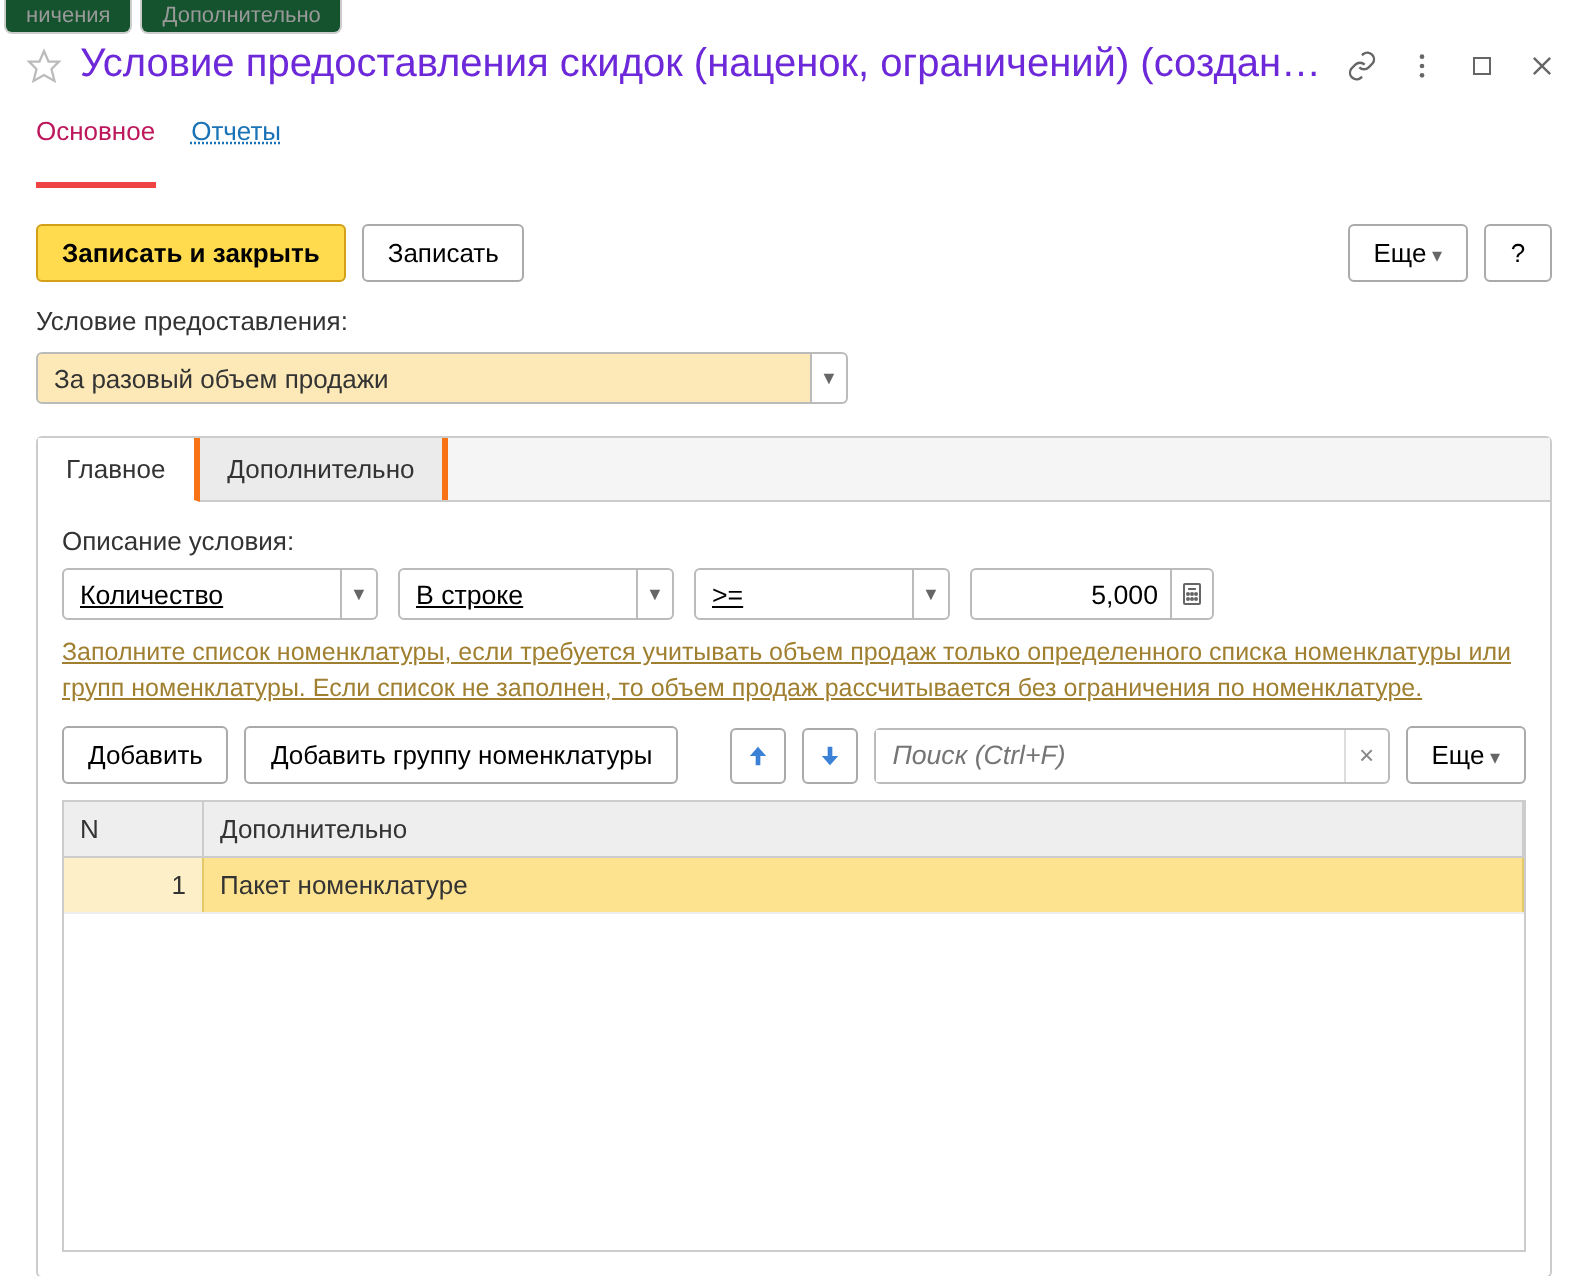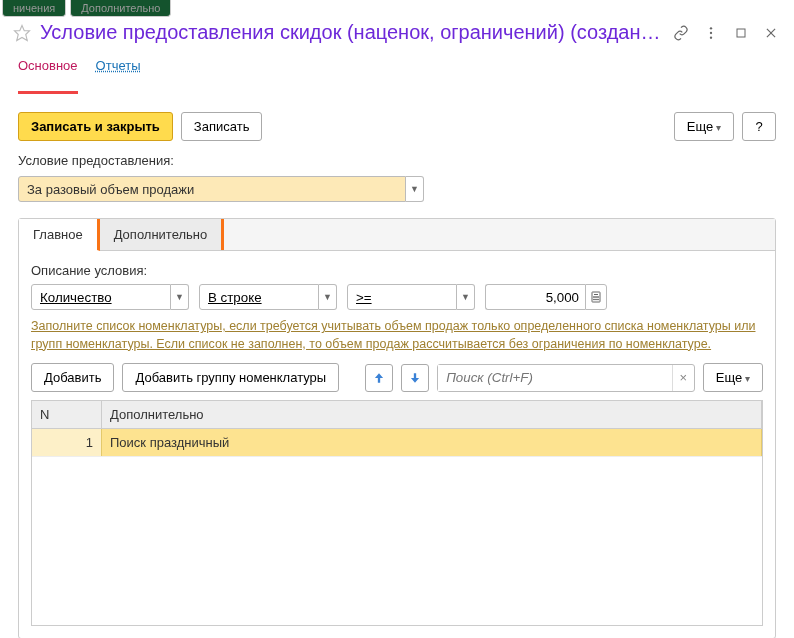--- a/index.html
+++ b/index.html
@@ -203,21 +203,21 @@
         <button class="btn btn-dropdown">Еще</button>
       </div>
 
       <div class="table">
         <div class="thead">
           <div class="th th-n">N</div>
           <div class="th th-nom">Дополнительно</div>
         </div>
         <div class="trow">
           <div class="td td-n">1</div>
-          <div class="td td-nom">Поиск праздничный</div>
+          <div class="td td-nom">Пакет номенклатуре</div>
         </div>
       </div>
 
     </div>
   </div>
 
   <div class="name-row">
     <span class="label">Наименование:</span>
     <div class="name-input-wrap">
       <input class="name-input" value="Кол-во в строке &gt;= 5 ед.: Пакет праздничный" style="">

